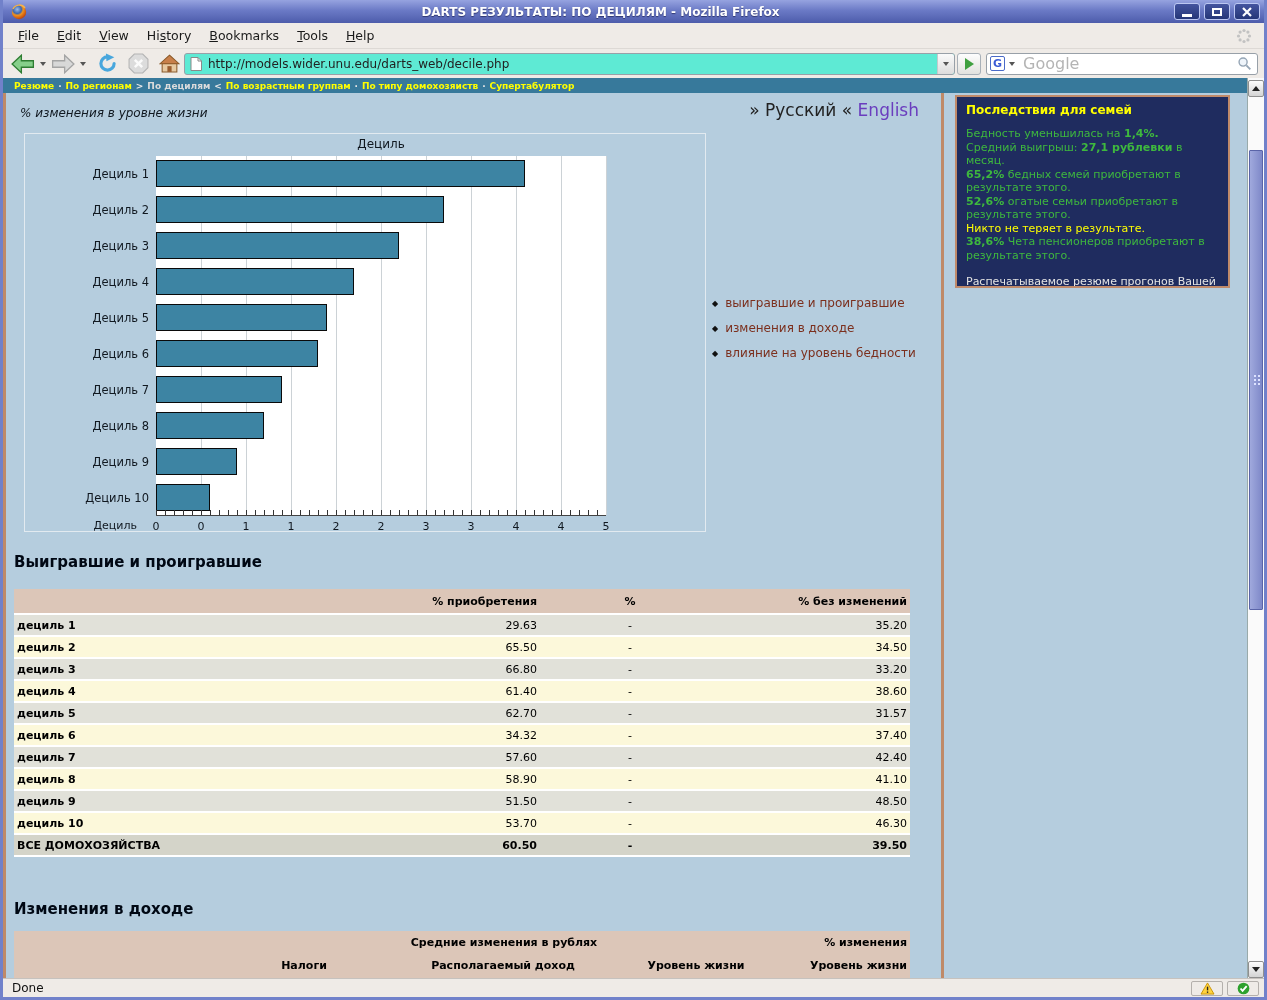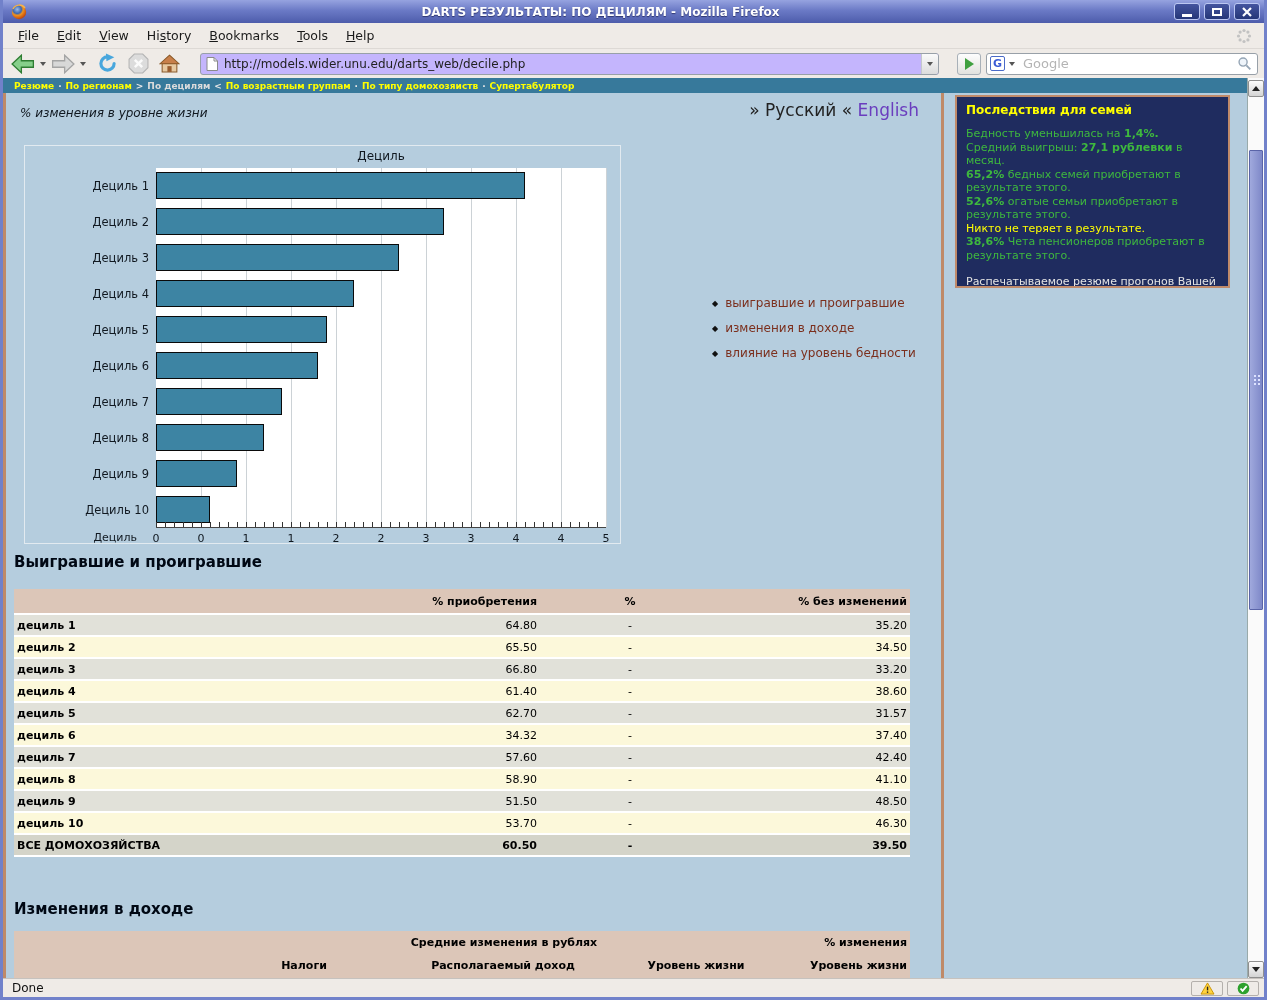--- a/index.html
+++ b/index.html
@@ -21,48 +21,48 @@
   .glyph-min{width:10px;height:3px;background:#fff;margin-top:7px;}
   .glyph-max{width:10px;height:8px;border:2px solid #fff;}
   
   .menubar{height:26px;background:#efebe7;border-bottom:1px solid #ddd9d5;display:flex;align-items:center;padding:0 6px;}
   .menu-item{font-size:12.5px;color:#1a1a1a;padding:4px 9px;cursor:default;}
   .menubar .spacer{flex:1;}
   
   .toolbar{height:29px;background:#efebe7;display:flex;align-items:center;padding:0 6px;}
   .tb-ico{display:flex;align-items:center;margin:0 2px;}
   .caret{width:0;height:0;border-left:3.5px solid transparent;border-right:3.5px solid transparent;border-top:4px solid #555;margin:0 3px;}
-  .urlbar{flex:1;height:22px;background:#c4b5fd;border:1px solid #98a0a8;border-radius:3px;
-    display:flex;align-items:center;margin:0 18px;overflow:hidden;}
+  .urlbar{flex:1;height:22px;background:#5eead4;border:1px solid #98a0a8;border-radius:3px;
+    display:flex;align-items:center;margin:0 2px;overflow:hidden;}
   .urlbar .url-text{flex:1;font-size:12px;color:#222;white-space:nowrap;overflow:hidden;}
   .url-drop{width:17px;height:100%;border-left:1px solid #c4c8cc;background:linear-gradient(180deg,#fafafa,#dcdcdc);
     display:flex;align-items:center;justify-content:center;}
   .go-btn{width:24px;height:22px;border:1px solid #a8b0b8;border-radius:3px;background:linear-gradient(180deg,#fdfdfd,#e2e2de);
     display:flex;align-items:center;justify-content:center;margin-right:5px;}
   .go-tri{width:0;height:0;border-top:6px solid transparent;border-bottom:6px solid transparent;border-left:9px solid #3fa03f;}
   .searchbar{width:272px;height:22px;background:#fff;border:1px solid #98a0a8;border-radius:3px;
     display:flex;align-items:center;padding:0 3px;}
   .gbox{width:15px;height:15px;border:1px solid #4a6ac8;border-radius:2px;display:flex;align-items:center;justify-content:center;
     font-size:11px;font-weight:bold;color:#3b5bd6;margin-right:1px;background:#fff;}
-  .search-ph{flex:1;font-size:13px;color:#b4b4b4;padding-left:5px;}
+  .search-ph{flex:1;font-size:16px;color:#b4b4b4;padding-left:5px;}
   
   .navbar{height:15px;background:#37799b;display:flex;align-items:center;padding:0 0 0 9px;margin-right:17px;}
   .nav-link{font-size:9px;font-weight:bold;color:#ffff00;margin:0 2px;cursor:pointer;white-space:nowrap;}
   .nav-link.current{color:#dcdcdc;cursor:default;}
   .nav-sep{font-size:9px;font-weight:bold;color:#e8e8e8;margin:0 2px;}
   
   .bodyrow{height:885px;display:flex;margin-right:17px;}
   .main-frame{position:relative;width:938px;background:#b5cdde;border-left:3px solid #bf8a68;overflow:hidden;flex:0 0 auto;}
   .frame-divider{width:3px;background:#bf8a68;flex:0 0 auto;}
   .right-frame{width:306px;background:#b5cdde;flex:0 0 auto;position:relative;}
   
   .subtitle{position:absolute;left:14px;top:13px;font-size:12px;font-style:italic;color:#101820;}
   .lang{position:absolute;top:7px;right:22px;font-size:17px;color:#222;}
   .lang-link{color:#6a3dbe;cursor:pointer;}
-  .chart-box{position:absolute;left:18px;top:40px;width:597px;height:399px;border:1px solid #e2eaf0;margin-top:12px;}
+  .chart-box{position:absolute;left:18px;top:40px;width:682px;height:399px;border:1px solid #e2eaf0;}
   .chart-title{position:absolute;left:131px;top:3px;width:450px;text-align:center;font-size:12px;color:#101820;}
   .plot{position:absolute;left:131px;top:22px;width:450px;height:360px;background:#fff;border-bottom:1px solid #444;}
   .gridline{position:absolute;top:0;bottom:0;width:1px;background:#ccd2d6;}
   .bar-row{position:relative;height:36px;}
   .bar{position:absolute;left:0;top:4px;height:27px;background:#3d84a3;border:1px solid #0a0a0a;}
   .tickstrip{position:absolute;left:0;right:0;bottom:0;height:5px;
     background:repeating-linear-gradient(90deg,#333 0px,#333 1px,transparent 1px,transparent 9px);}
   .chart-labels{position:absolute;left:0;top:22px;width:124px;}
   .chart-label{height:36px;line-height:36px;text-align:right;font-size:11.5px;color:#101820;}
   .xtick{position:absolute;top:386px;width:30px;text-align:center;font-size:11px;color:#101820;}
@@ -345,21 +345,21 @@
       <div class="sec-head" style="top:460px;">Выигравшие и проигравшие</div>
       <div class="wtable">
         <div class="t-header">
           <span class="c-gain">% приобретения</span>
           <span class="c-loss">% потери</span>
           <span class="c-noch">% без изменений</span>
         </div>
         <div id="wt-rows">
             <div class="t-row grey">
               <span class="c-label">дециль 1</span>
-              <span class="c-gain">64.80</span>
+              <span class="c-gain">29.63</span>
               <span class="c-loss">-</span>
               <span class="c-noch">35.20</span>
             </div>
             <div class="t-row cream">
               <span class="c-label">дециль 2</span>
               <span class="c-gain">65.50</span>
               <span class="c-loss">-</span>
               <span class="c-noch">34.50</span>
             </div>
             <div class="t-row grey">

